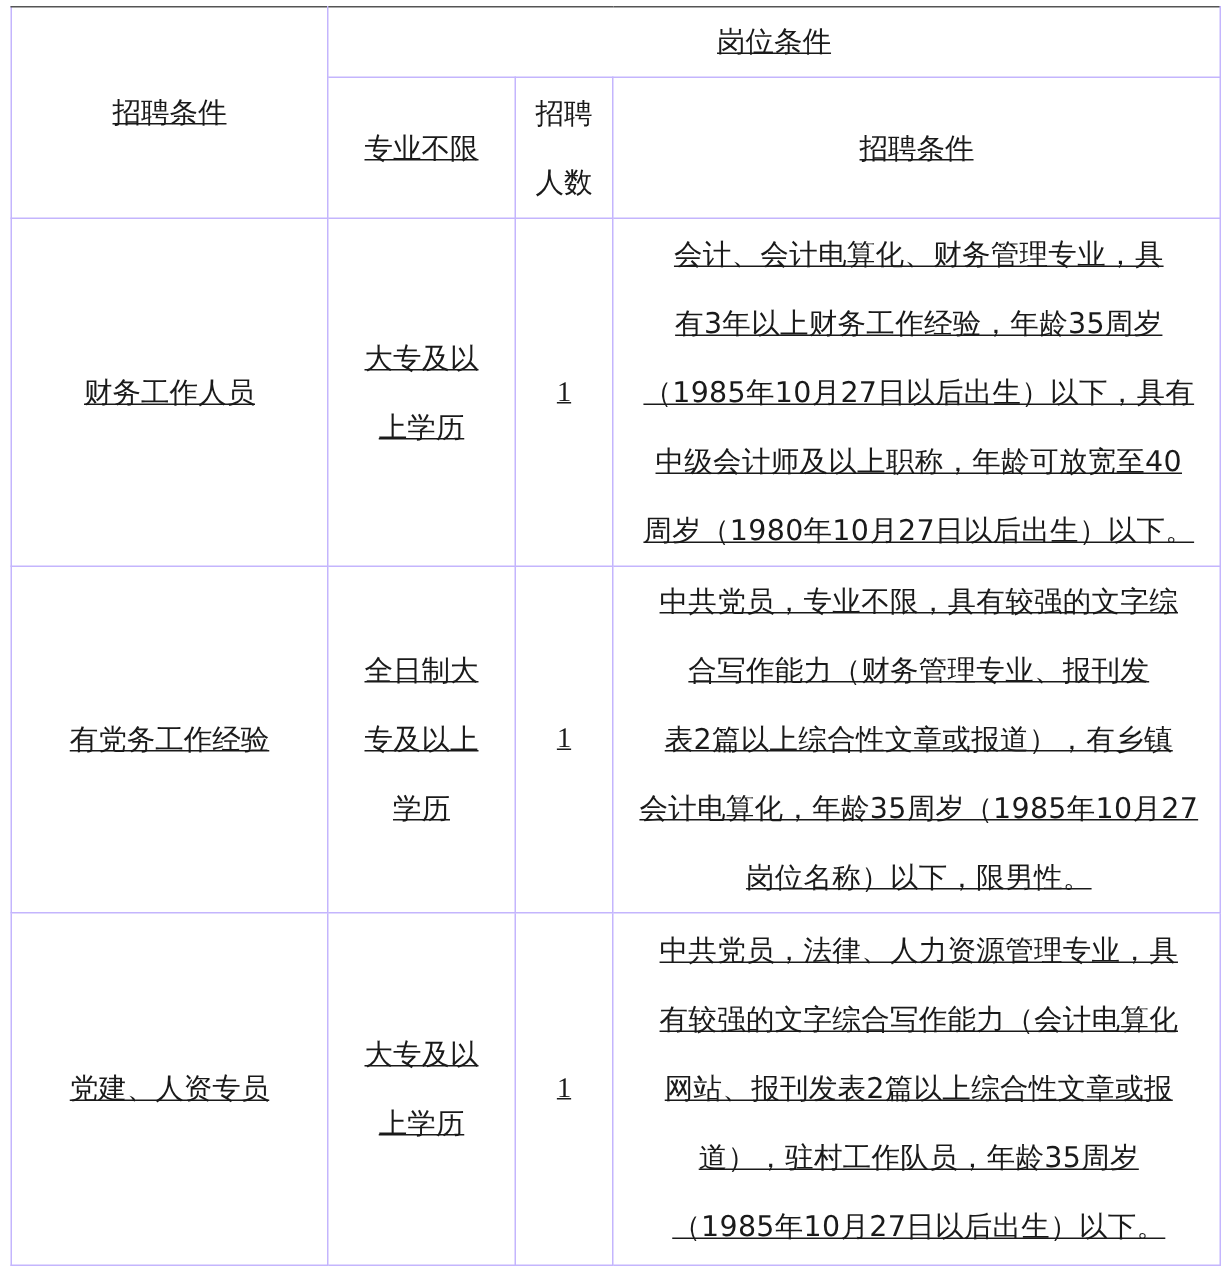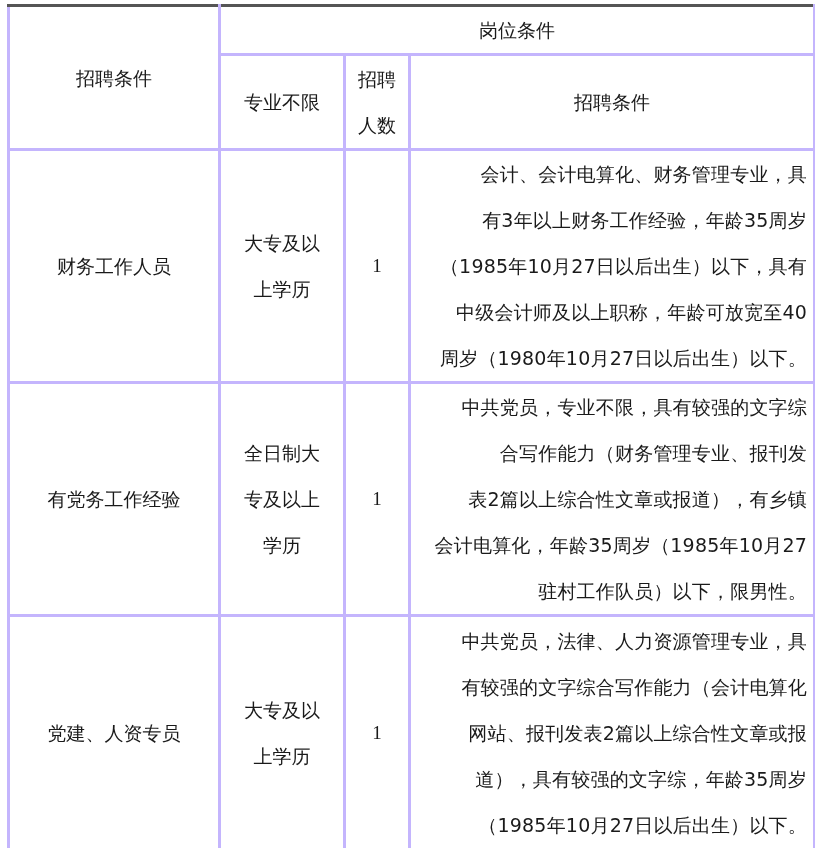--- a/index.html
+++ b/index.html
@@ -5,28 +5,28 @@
   html, body { margin: 0; padding: 0; background: #ffffff; }
   body { width: 815px; height: 848px; position: relative; overflow: hidden; }
   .tbl {
     position: absolute; left: 7px; top: 4px;
     width: 806px; height: 838px;
     border-collapse: collapse; table-layout: fixed;
     font-family: "DejaVu Sans", sans-serif;
     color: #1a1a1a;
   }
   .tbl td {
-    border: 3px solid #c4b5fd;
+    border: 1px solid #c4b5fd;
     padding: 0; text-align: center; vertical-align: middle;
-    font-size: 19px; line-height: 46px;
+    font-size: 19px; line-height: 46px; text-decoration: underline;
   }
   .tbl tr:first-child td { border-top-color: #555; }
   .tbl td.num { font-family: "Liberation Serif", serif; font-size: 19px; }
   .tbl td.cond {
-    text-align: right; vertical-align: middle;
+    text-align: center; vertical-align: middle;
     padding: 0 6px 0 9px;
     font-size: 19px; line-height: 46px;
     letter-spacing: 0.2px;
   }
   .hdr-multiline { display: inline-block; line-height: 46px; }
 </style>
 </head>
 <body>
 
 <table class="tbl">
@@ -72,33 +72,33 @@
       <div>全日制大</div>
       <div>专及以上</div>
       <div>学历</div>
     </td>
     <td class="num">1</td>
     <td class="cond">
       <div>中共党员，专业不限，具有较强的文字综</div>
       <div>合写作能力（财务管理专业、报刊发</div>
       <div>表2篇以上综合性文章或报道），有乡镇</div>
       <div>会计电算化，年龄35周岁（1985年10月27</div>
-      <div>驻村工作队员）以下，限男性。</div>
+      <div>岗位名称）以下，限男性。</div>
     </td>
   </tr>
 
   <tr style="height:235px">
     <td>党建、人资专员</td>
     <td>
       <div>大专及以</div>
       <div>上学历</div>
     </td>
     <td class="num">1</td>
     <td class="cond">
       <div>中共党员，法律、人力资源管理专业，具</div>
       <div>有较强的文字综合写作能力（会计电算化</div>
       <div>网站、报刊发表2篇以上综合性文章或报</div>
-      <div>道），具有较强的文字综，年龄35周岁</div>
+      <div>道），驻村工作队员，年龄35周岁</div>
       <div>（1985年10月27日以后出生）以下。</div>
     </td>
   </tr>
 </tbody>
   </table>
 
 </body></html>

